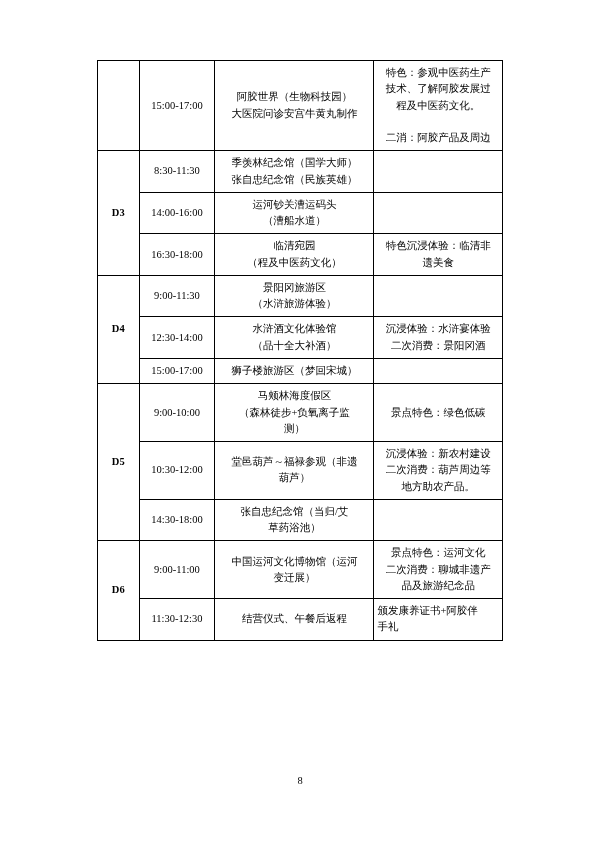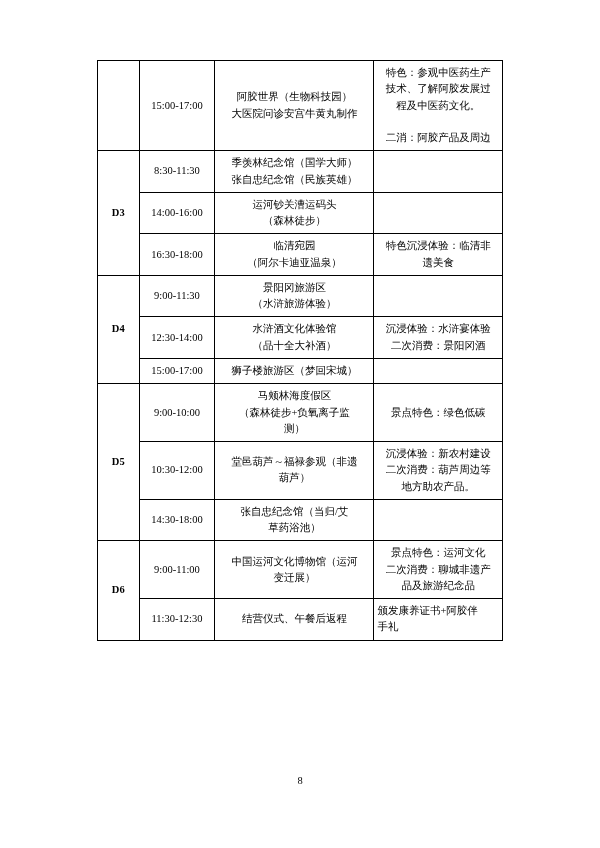--- a/index.html
+++ b/index.html
@@ -107,29 +107,29 @@
           <td class="col-place">
             <span class="line">季羡林纪念馆（国学大师）</span>
             <span class="line">张自忠纪念馆（民族英雄）</span>
           </td>
           <td class="col-note"></td>
         </tr>
         <tr>
           <td class="col-time">14:00-16:00</td>
           <td class="col-place">
             <span class="line">运河钞关漕运码头</span>
-            <span class="line">（森林徒步）</span>
+            <span class="line">（漕船水道）</span>
           </td>
           <td class="col-note"></td>
         </tr>
         <tr>
           <td class="col-time">16:30-18:00</td>
           <td class="col-place">
             <span class="line">临清宛园</span>
-            <span class="line">（阿尔卡迪亚温泉）</span>
+            <span class="line">（程及中医药文化）</span>
           </td>
           <td class="col-note">
             <span class="line">特色沉浸体验：临清非</span>
             <span class="line">遗美食</span>
           </td>
         </tr>
 
         <tr>
           <td class="col-day" rowspan="3">D4</td>
           <td class="col-time">9:00-11:30</td>

